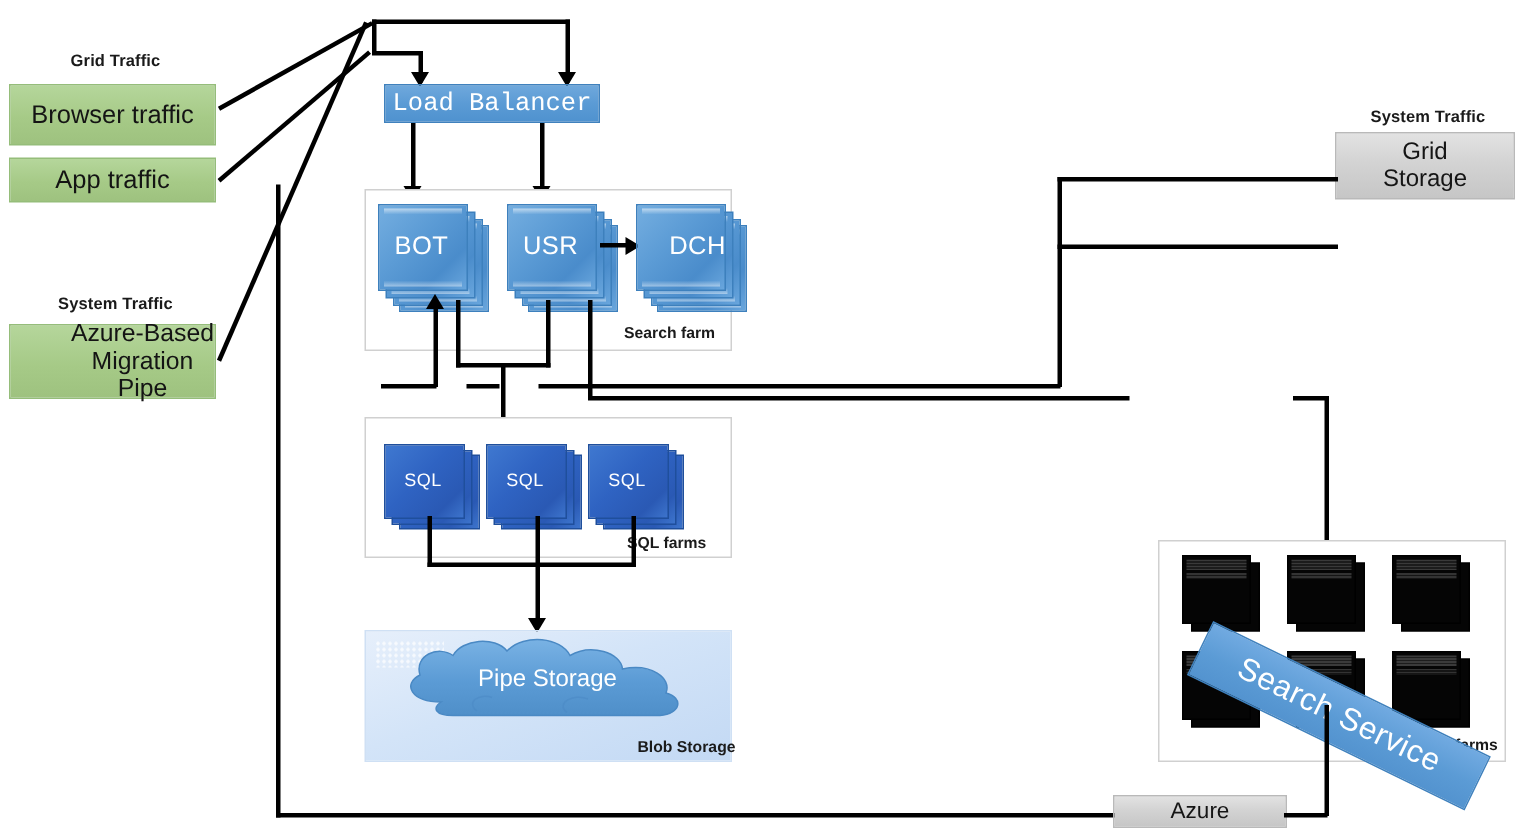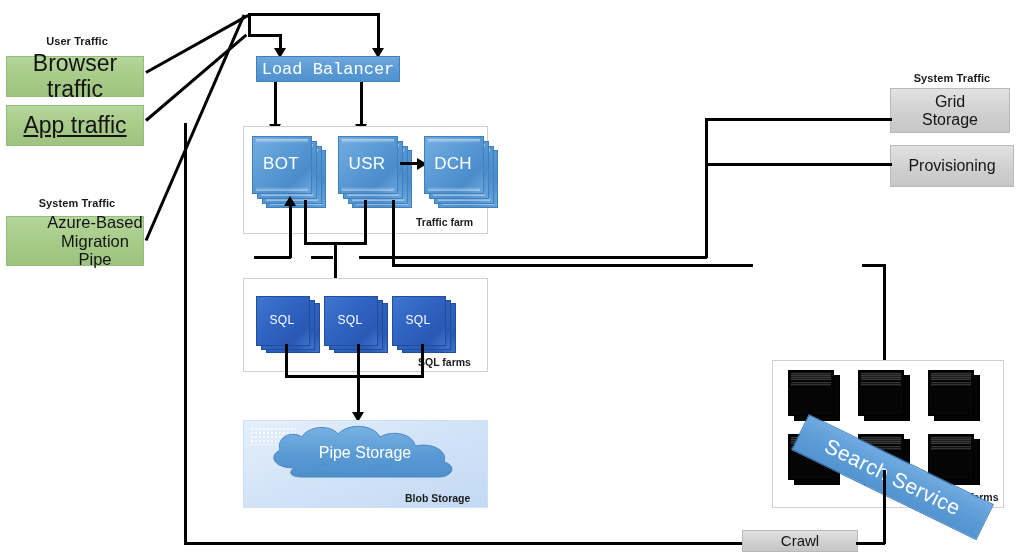--- a/index.html
+++ b/index.html
@@ -9,21 +9,21 @@
 
   
   .abs{position:absolute;box-sizing:border-box;}
 
   
   .caption{font-size:11px;font-weight:bold;color:#1a1a1a;text-align:center;letter-spacing:.1px;}
 
   
   .greenbox{background:linear-gradient(180deg,#b5d69b 0%,#a6ca87 55%,#9ec27f 100%);
             border:1px solid #95bd7a;display:flex;align-items:center;justify-content:center;
-            text-align:center;color:#141414;font-size:23px;line-height:1.12;}
+            text-align:center;color:#141414;font-size:17px;line-height:1.12;}
   .greenbox.two{font-size:16.5px;}
 
   
   .graybox{background:linear-gradient(180deg,#e2e2e2 0%,#d3d3d3 45%,#c6c6c6 100%);
            border:1px solid #b9b9b9;display:flex;align-items:center;justify-content:center;
            text-align:center;color:#151515;font-size:16px;line-height:1.1;}
 
   
   .lb{background:linear-gradient(180deg,#6fa8dc 0%,#5b9bd5 50%,#4f92cf 100%);
       border:1px solid #3f81bd;display:flex;align-items:center;justify-content:center;
@@ -77,27 +77,27 @@
   .arw.down{border-left:6px solid transparent;border-right:6px solid transparent;border-top:10px solid #000;}
   .arw.up{border-left:6px solid transparent;border-right:6px solid transparent;border-bottom:10px solid #000;}
   .arw.right{border-top:6px solid transparent;border-bottom:6px solid transparent;border-left:10px solid #000;}
   .diag{position:absolute;height:3px;background:#000;transform-origin:0 50%;}
 </style>
 </head>
 <body>
 
 <div id="canvas">
 
-  <div class="abs caption" style="left:8px;top:35px;width:138px;">User Traffic</div>
+  <div class="abs caption" style="left:8px;top:35px;width:138px;">Grid Traffic</div>
 
   <div class="abs greenbox" style="left:6px;top:56px;width:138px;height:41px;">
     <span>Browser traffic</span>
   </div>
 
-  <div class="abs greenbox" style="left:6px;top:105px;width:138px;height:41px;text-decoration:underline;">
+  <div class="abs greenbox" style="left:6px;top:105px;width:138px;height:30px;">
     <span>App traffic</span>
   </div>
 
   <div class="abs caption" style="left:8px;top:197px;width:138px;">System Traffic</div>
 
   <div class="abs greenbox two" style="left:6px;top:216px;width:138px;height:50px;flex-direction:column;padding-left:40px;">
     <span>Azure-Based</span>
     <span>Migration Pipe</span>
   </div>
 
@@ -122,21 +122,21 @@
   <div class="abs lb" style="left:256px;top:56px;width:144px;height:26px;">
     <span>Load Balancer</span>
   </div>
 
   <div class="ln v" style="left:274px;top:82px;height:48px;"></div>
   <div class="arw down" style="left:269px;top:124px;"></div>
   <div class="ln v" style="left:360px;top:82px;height:48px;"></div>
   <div class="arw down" style="left:355px;top:124px;"></div>
 
   <div class="abs frame" style="left:243px;top:126px;width:245px;height:108px;"></div>
-  <div class="frame-label" style="left:416px;top:216px;">Traffic farm</div>
+  <div class="frame-label" style="left:416px;top:216px;">Search farm</div>
 
   <div class="stack" style="left:338px;top:136px;width:78px;height:74px;">
     <div class="card" style="left:14px;top:14px;width:58px;height:56px;">
         <i class="band"></i>
         <i class="band b"></i>
       </div>
     <div class="card" style="left:10px;top:10px;width:58px;height:56px;">
         <i class="band"></i>
         <i class="band b"></i>
       </div>
@@ -184,21 +184,21 @@
         <i class="band b"></i>
       </div>
     <div class="card" style="left:5px;top:5px;width:58px;height:56px;">
         <i class="band"></i>
         <i class="band b"></i>
       </div>
     <div class="card" style="left:0px;top:0px;width:58px;height:56px;">
         <i class="band"></i>
         <i class="band b"></i>
       </div>
-    <div class="lbl" style="left:0px;top:0px;width:58px;height:56px;">DCH</div>
+    <div class="lbl" style="left:0px;top:0px;width:58px;height:56px;padding-left:12px;">DCH</div>
   </div>
 
   <div class="ln v" style="left:289px;top:200px;height:58px;"></div>
   <div class="arw up" style="left:284px;top:196px;"></div>
   <div class="ln h" style="left:254px;top:256px;width:37px;"></div>
 
   <div class="ln v" style="left:304px;top:200px;height:45px;"></div>
   <div class="ln v" style="left:364px;top:200px;height:45px;"></div>
   <div class="ln h" style="left:304px;top:242px;width:63px;"></div>
   <div class="ln v" style="left:334px;top:242px;height:58px;"></div>
@@ -237,21 +237,21 @@
 
   <div class="ln v" style="left:285px;top:344px;height:34px;"></div>
   <div class="ln v" style="left:421px;top:344px;height:34px;"></div>
   <div class="ln h" style="left:285px;top:375px;width:139px;"></div>
   <div class="ln v" style="left:357px;top:344px;height:74px;"></div>
   <div class="arw down" style="left:352px;top:412px;"></div>
 
   <div class="abs blobpanel" style="left:243px;top:420px;width:245px;height:88px;">
     <i class="speck"></i>
   </div>
-  <div class="frame-label" style="left:405px;top:492px;">Blob Storage</div>
+  <div class="frame-label" style="left:425px;top:492px;">Blob Storage</div>
 
   <div class="cloudwrap" style="left:258px;top:424px;width:214px;height:62px;">
     <svg width="214" height="62" viewBox="0 0 214 62">
       <defs>
         <linearGradient id="cg" x1="0" y1="0" x2="0" y2="1">
           <stop offset="0%" stop-color="#79b2e4"></stop>
           <stop offset="55%" stop-color="#5b9bd5"></stop>
           <stop offset="100%" stop-color="#4f8fc9"></stop>
         </linearGradient>
       </defs>
@@ -264,23 +264,20 @@
     <div class="cloudtext" style="top:20px;">Pipe Storage</div>
   </div>
 
   <div class="abs caption" style="left:890px;top:72px;width:124px;">System Traffic</div>
 
   <div class="abs graybox" style="left:890px;top:88px;width:120px;height:45px;flex-direction:column;">
     <span>Grid</span>
     <span>Storage</span>
   </div>
 
-  <div class="abs graybox" style="left:890px;top:145px;width:124px;height:42px;">
-    <span>Provisioning</span>
-  </div>
 
   <div class="ln v" style="left:705px;top:118px;height:140px;"></div>
   <div class="ln h" style="left:705px;top:118px;width:187px;"></div>
   <div class="ln h" style="left:705px;top:163px;width:187px;"></div>
 
   <div class="ln h" style="left:862px;top:264px;width:24px;"></div>
   <div class="ln v" style="left:883px;top:264px;height:110px;"></div>
   <div class="arw down" style="left:878px;top:368px;"></div>
 
   <div class="abs frame" style="left:772px;top:360px;width:232px;height:148px;"></div>
@@ -329,17 +326,17 @@
       </div>
   </div>
 
   <div class="banner" style="left:800px;top:412px;width:204px;height:38px;transform:rotate(26deg);transform-origin:0 50%;">
     <span>Search Service</span>
   </div>
 
   <div class="ln v" style="left:883px;top:470px;height:74px;"></div>
 
   <div class="abs graybox" style="left:742px;top:530px;width:116px;height:22px;font-size:15px;">
-    <span>Crawl</span>
+    <span>Azure</span>
   </div>
   <div class="ln h" style="left:856px;top:542px;width:29px;"></div>
 
 </div>
 
 </body></html>

